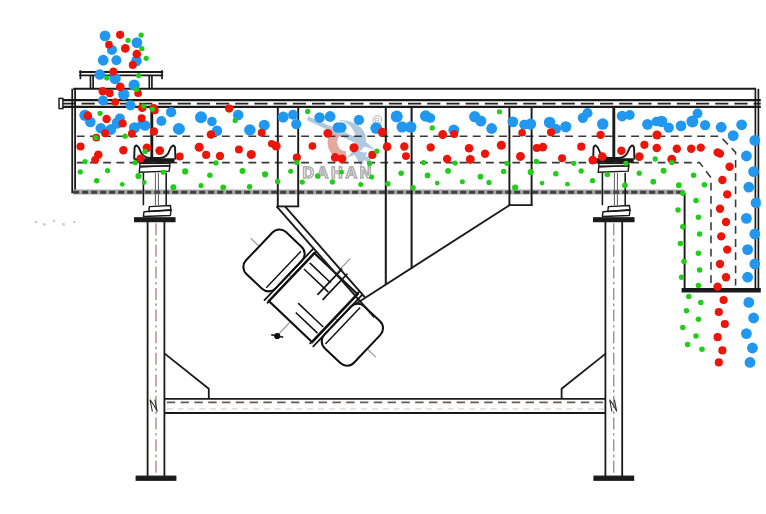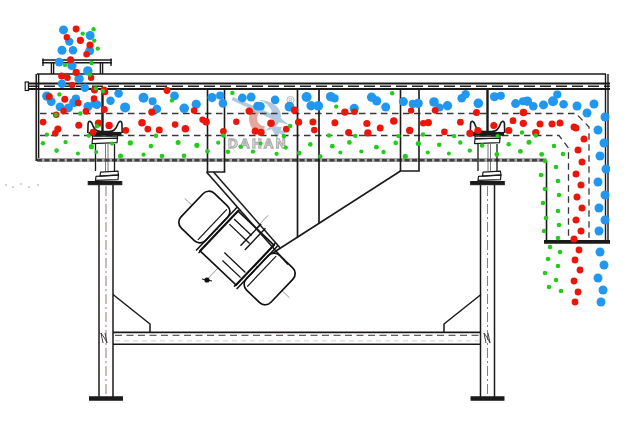--- a/index.html
+++ b/index.html
@@ -1,16 +1,16 @@
 <!DOCTYPE html>
 <html><head>
 <meta charset="utf-8">
 <style>
 html,body{margin:0;padding:0;background:#fff;}
-#c{position:relative;width:610px;height:428px;overflow:hidden;}
+#c{position:relative;width:610px;height:428px;overflow:hidden;margin-left:24px;}
 </style>
 </head>
 <body>
 <div id="c">
 <svg width="638" height="428" viewBox="0 0 638 428">
 <rect x="0" y="0" width="638" height="428" fill="#ffffff"></rect>
 <g opacity="0.85">
 <path d="M263.5,107 A11,11.5 0 1 0 264.5,130" stroke="#e2998e" stroke-width="8" fill="none"></path>
 <path d="M233,97 L280,117.5 L289,125 L277,121.5 L231.5,100 Z" fill="#a4c0da"></path>
 <path d="M258,100 C272,100 281,107 281,116 C281,124 274,129.5 265,131 C271,126.5 274,121 272.5,114 C271,107 266,101.5 258,100 Z" fill="#a4c0da"></path>

